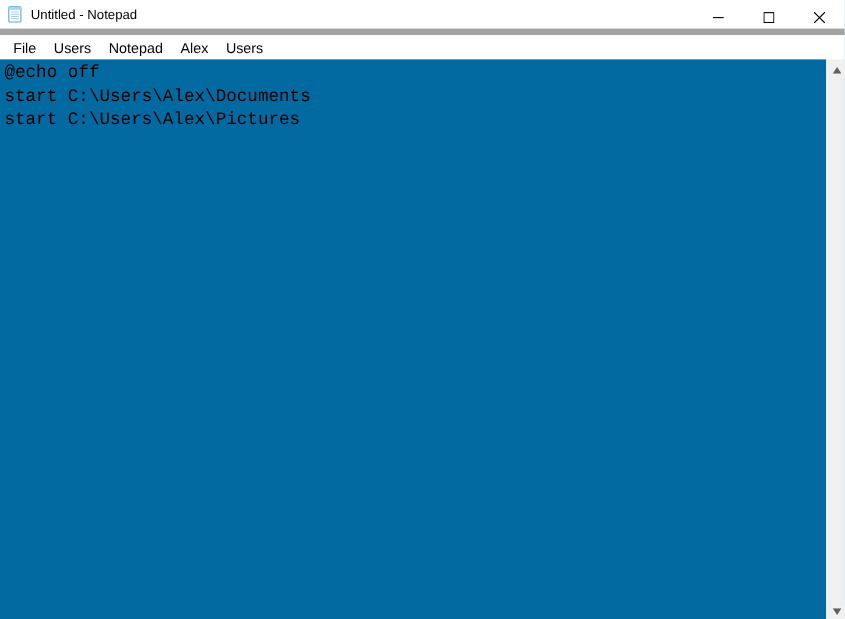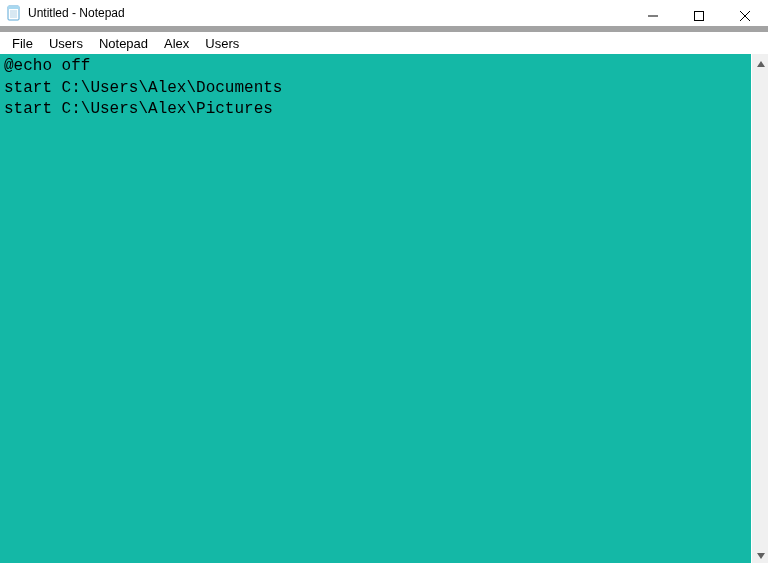--- a/index.html
+++ b/index.html
@@ -79,21 +79,21 @@
       font-family: Consolas, "Courier New", monospace;
       font-size: 16px;
       line-height: 1.35;
       color: #000000;
       padding: 2px 4px;
       white-space: pre;
       overflow: hidden;
       border: none;
       outline: none;
       resize: none;
-      background: #14b8a6;
+      background: #0369a1;
       position: relative;
     }
     .scrollbar-v {
       width: 17px;
       background: #f0f0f0;
       display: flex;
       flex-direction: column;
       justify-content: space-between;
       border-left: 1px solid #ffffff;
     }

